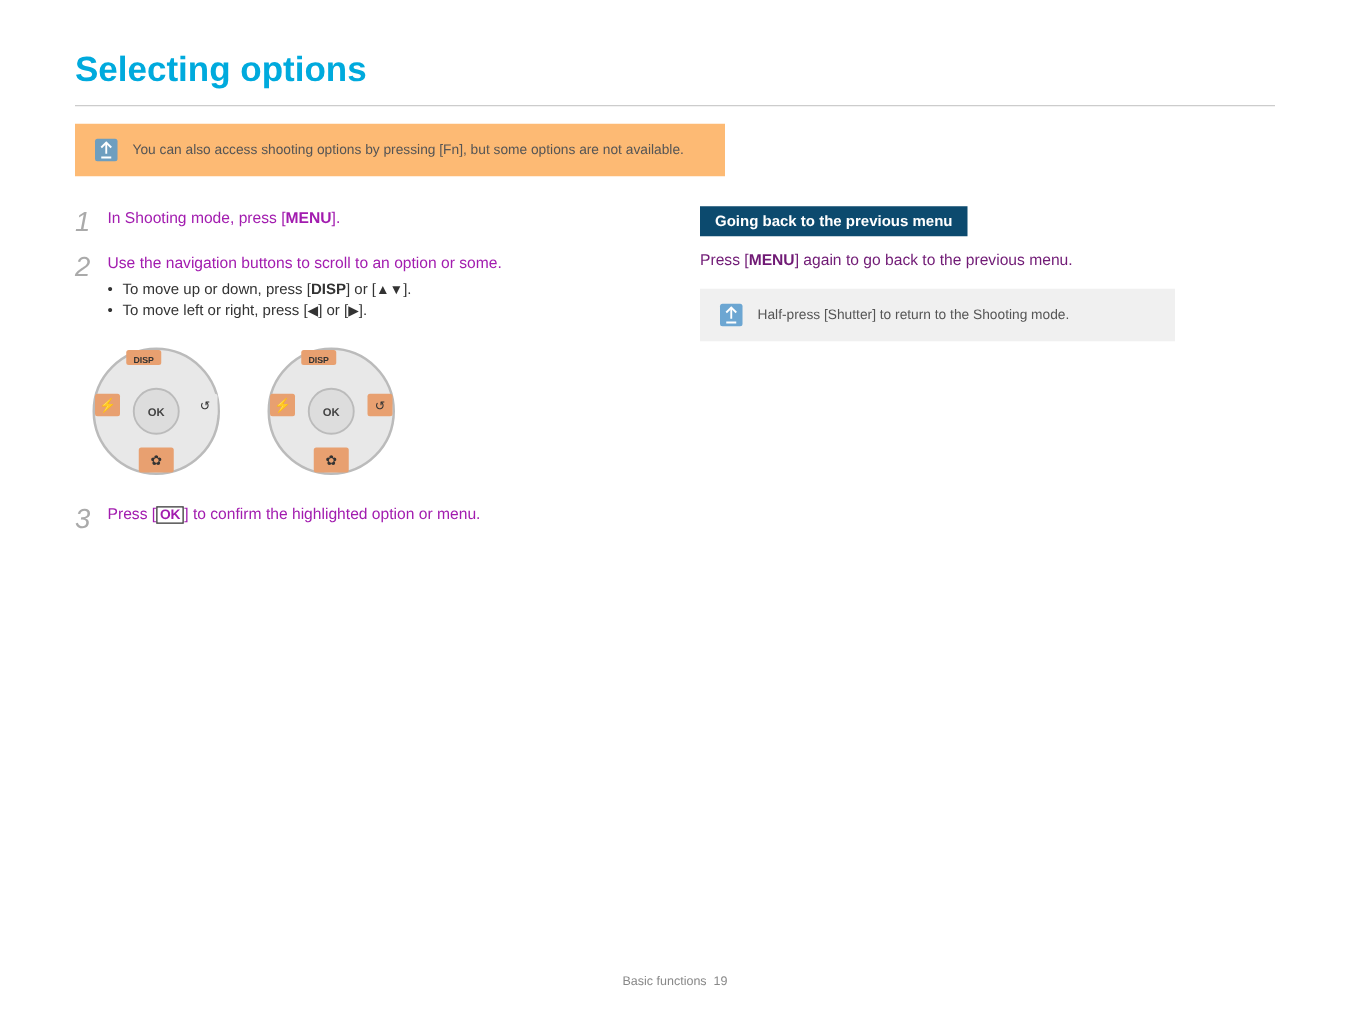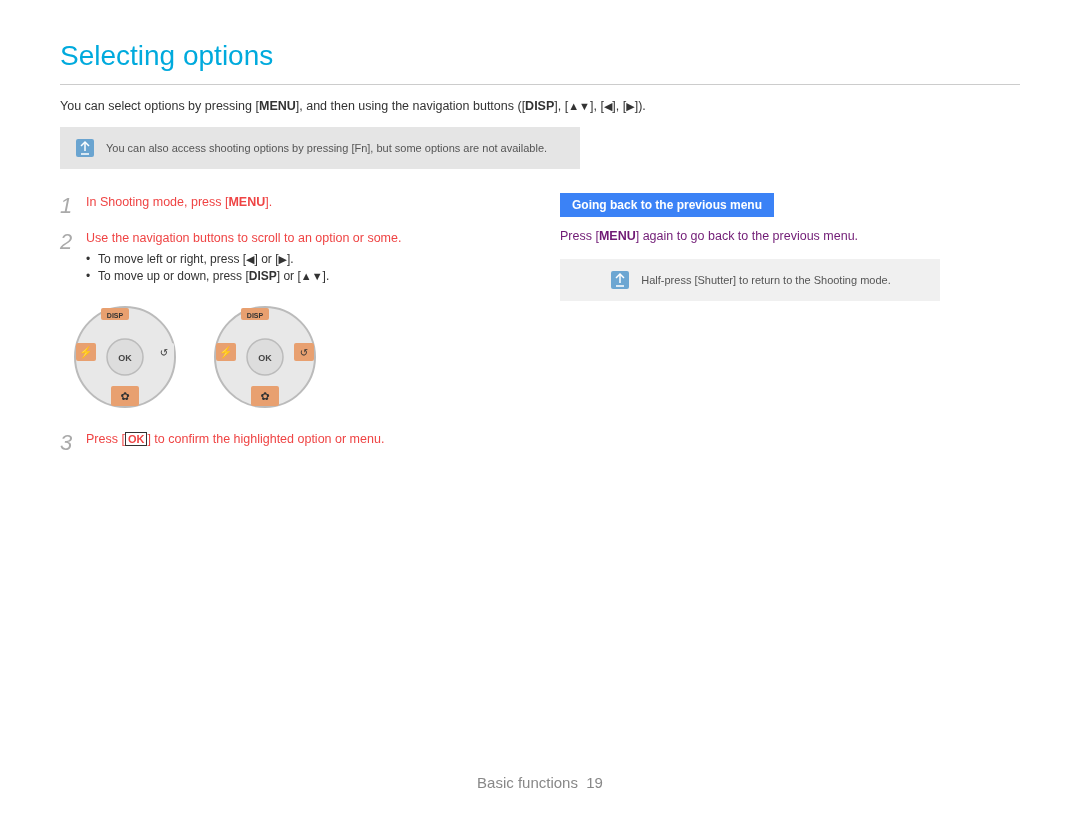--- a/index.html
+++ b/index.html
@@ -13,21 +13,21 @@
       overflow: hidden;
       position: relative;
     }
 
     .page-content {
       padding: 40px 60px 40px 60px;
     }
 
     .page-title {
       font-size: 28px;
-      font-weight: normal;
+      font-weight: bold;
       color: #00aadd;
       margin-bottom: 12px;
     }
 
     .divider {
       border: none;
       border-top: 1px solid #ccc;
       margin-bottom: 14px;
     }
 
@@ -35,21 +35,21 @@
       font-size: 12.5px;
       color: #333;
       margin-bottom: 14px;
     }
 
     .intro-text .keyword {
       font-weight: bold;
     }
 
     .note-box {
-      background: #e5e5e5;
+      background: #fdba74;
       border: none;
       padding: 10px 14px;
       display: flex;
       align-items: center;
       gap: 10px;
       margin-bottom: 24px;
       max-width: 520px;
     }
 
     .note-icon {
@@ -94,21 +94,21 @@
     .step-num {
       font-size: 22px;
       color: #aaa;
       line-height: 1.2;
       font-style: italic;
       min-width: 18px;
     }
 
     .step-text {
       font-size: 12.5px;
-      color: #ef4444;
+      color: #a21caf;
       line-height: 1.5;
     }
 
     .step-text .keyword {
       font-weight: bold;
     }
 
     .bullet-list {
       list-style: none;
       margin-top: 4px;
@@ -143,21 +143,21 @@
       position: relative;
     }
 
     .dial svg {
       width: 110px;
       height: 110px;
     }
 
     
     .section-header {
-      background: #3b82f6;
+      background: #0c4a6e;
       color: #fff;
       font-size: 12px;
       font-weight: bold;
       padding: 5px 12px;
       display: inline-block;
       margin-bottom: 12px;
     }
 
     .press-text {
       font-size: 12.5px;
@@ -169,53 +169,49 @@
       font-weight: bold;
     }
 
     .note-box-right {
       background: #f0f0f0;
       padding: 10px 14px;
       display: flex;
       align-items: center;
       gap: 10px;
       max-width: 380px;
-      justify-content: center;
     }
 
     .note-text-small {
       font-size: 11px;
       color: #555;
     }
 
     .footer {
       position: absolute;
       bottom: 24px;
       left: 0;
       right: 0;
       text-align: center;
-      font-size: 15px;
+      font-size: 10px;
       color: #888;
     }
 
     .step3 {
       margin-top: 18px;
     }
   </style>
 </head>
 <body>
 
 <div class="page-content">
 
   <h1 class="page-title">Selecting options</h1>
   <hr class="divider">
 
-  <p class="intro-text">
-    You can select options by pressing [<span class="keyword">MENU</span>], and then using the navigation buttons ([<span class="keyword">DISP</span>], [<span style="font-size:11px;">▲▼</span>], [<span style="font-size:11px;">◀</span>], [<span style="font-size:11px;">▶</span>]).
-  </p>
 
   <div class="note-box">
     <div class="note-icon">
       <svg viewBox="0 0 20 20" fill="none">
         <rect x="1" y="1" width="18" height="18" rx="2" fill="#5599cc" opacity="0.85"></rect>
         <path d="M6 8 L10 4 L14 8" stroke="white" stroke-width="1.5" fill="none"></path>
         <line x1="10" y1="4" x2="10" y2="13" stroke="white" stroke-width="1.5"></line>
         <line x1="6" y1="16" x2="14" y2="16" stroke="white" stroke-width="1.5"></line>
       </svg>
     </div>
@@ -231,22 +227,22 @@
         <p class="step-text">
           In Shooting mode, press [<span class="keyword">MENU</span>].
         </p>
       </div>
 
       <div class="step">
         <span class="step-num">2</span>
         <div>
           <p class="step-text">Use the navigation buttons to scroll to an option or some.</p>
           <ul class="bullet-list">
+            <li>To move up or down, press [<strong>DISP</strong>] or [<span style="font-size:11px;">▲▼</span>].</li>
             <li>To move left or right, press [<span style="font-size:11px;">◀</span>] or [<span style="font-size:11px;">▶</span>].</li>
-            <li>To move up or down, press [<strong>DISP</strong>] or [<span style="font-size:11px;">▲▼</span>].</li>
           </ul>
         </div>
       </div>
 
       <div class="diagrams">
 
         <div class="dial">
           <svg viewBox="0 0 110 110">
 
             <circle cx="55" cy="55" r="50" fill="#e8e8e8" stroke="#bbb" stroke-width="2"></circle>

